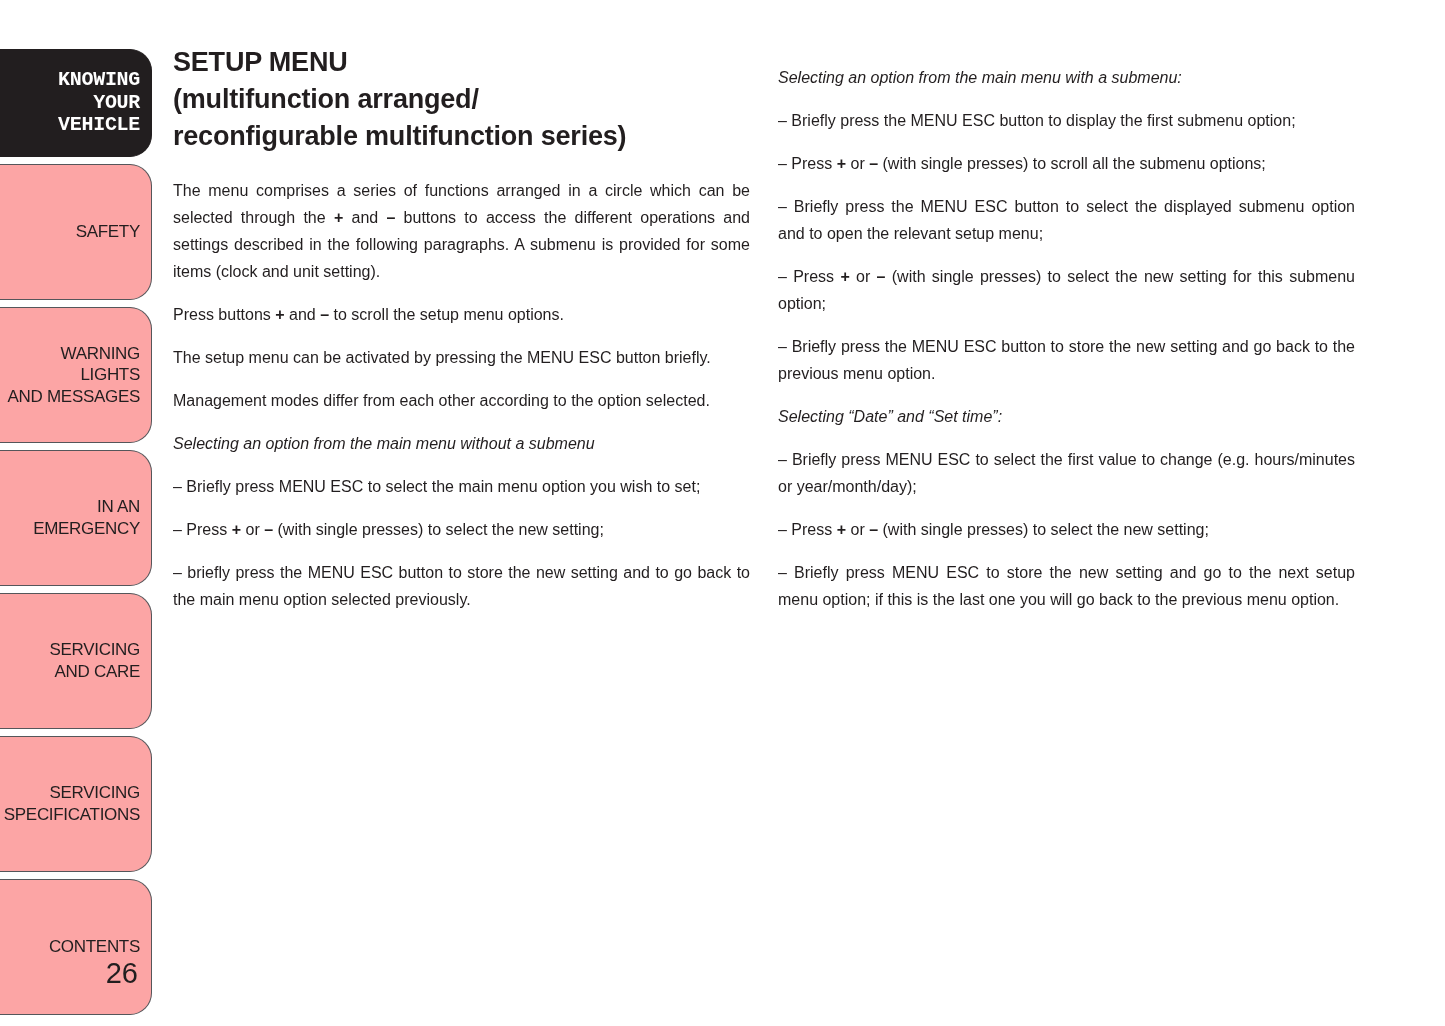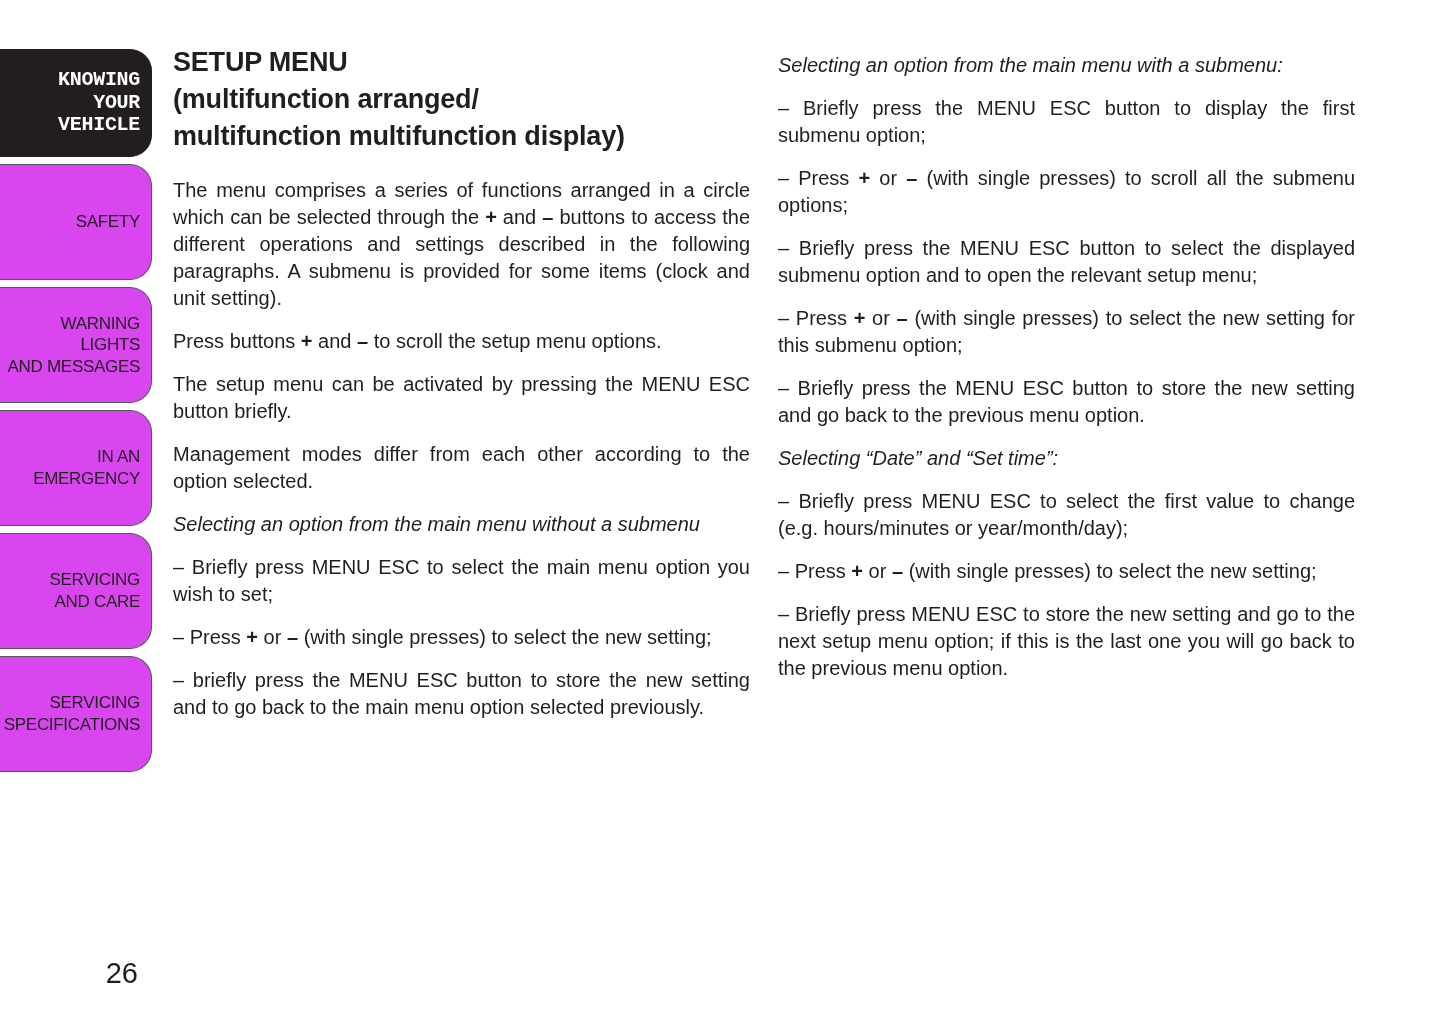--- a/index.html
+++ b/index.html
@@ -10,22 +10,22 @@
     color: #221e1f;
     position: relative;
     overflow: hidden;
   }
   
   .sidebar {
     position: absolute; left: 0; top: 49px; width: 152px;
     display: flex; flex-direction: column; gap: 7px;
   }
   .tab {
-    height: 116px; box-sizing: border-box;
-    background: #d946ef;
+    height: 136px; box-sizing: border-box;
+    background: #fca5a5;
     border: 1.5px solid #55565a; border-left: none;
     border-radius: 0 22px 22px 0;
     display: flex; flex-direction: column; justify-content: center; align-items: flex-end;
     padding-right: 11px; text-align: right;
     font-size: 17px; line-height: 1.27; letter-spacing: -0.3px;
     color: #221e1f;
   }
   .tab span { display: block; }
   .tab.active {
     background: #221e1f; border-color: #221e1f; color: #ffffff;
@@ -41,22 +41,22 @@
     display: flex; gap: 28px;
   }
   .col { width: 577px; }
   .col.right { padding-top: 8px; }
   h1 {
     margin: 0 0 22px 0;
     font-size: 27px; line-height: 37px; font-weight: bold;
     letter-spacing: -0.2px; color: #221e1f;
   }
   p {
-    margin: 0 0 16px 0;
-    font-size: 20px; line-height: 27px;
+    margin: 12px 0 16px 0;
+    font-size: 16px; line-height: 27px;
     text-align: justify; text-justify: inter-word;
     color: #221e1f;
   }
   p.italic { font-style: italic; }
   p b { font-weight: bold; }
 </style>
 </head>
 <body>
 
 <div class="page">
@@ -78,25 +78,28 @@
         <span>EMERGENCY</span>
       </div>
       <div class="tab">
         <span>SERVICING</span>
         <span>AND CARE</span>
       </div>
       <div class="tab">
         <span>SERVICING</span>
         <span>SPECIFICATIONS</span>
       </div>
+      <div class="tab">
+        <span>CONTENTS</span>
+      </div>
     </nav>
   <div class="page-number">26</div>
   <main class="content">
     <div class="col">
-      <h1 id="title"><span>SETUP MENU</span><br><span>(multifunction arranged/</span><br><span>multifunction multifunction display)</span></h1>
+      <h1 id="title"><span>SETUP MENU</span><br><span>(multifunction arranged/</span><br><span>reconfigurable multifunction series)</span></h1>
       <div id="left-paras">
           <p><span>The menu comprises a series of functions arranged in a circle which can be selected through the </span><b>+</b><span> and </span><b>–</b><span> buttons to access the different operations and settings described in the following paragraphs. A submenu is provided for some items (clock and unit setting).</span></p>
           <p><span>Press buttons </span><b>+</b><span> and </span><b>–</b><span> to scroll the setup menu options.</span></p>
           <p><span>The setup menu can be activated by pressing the MENU ESC button briefly.</span></p>
           <p><span>Management modes differ from each other according to the option selected.</span></p>
           <p class="italic"><span>Selecting an option from the main menu without a submenu</span></p>
           <p><span>– Briefly press MENU ESC to select the main menu option you wish to set;</span></p>
           <p><span>– Press </span><b>+</b><span> or </span><b>–</b><span> (with single presses) to select the new setting;</span></p>
           <p><span>– briefly press the MENU ESC button to store the new setting and to go back to the main menu option selected previously.</span></p>
         </div>

